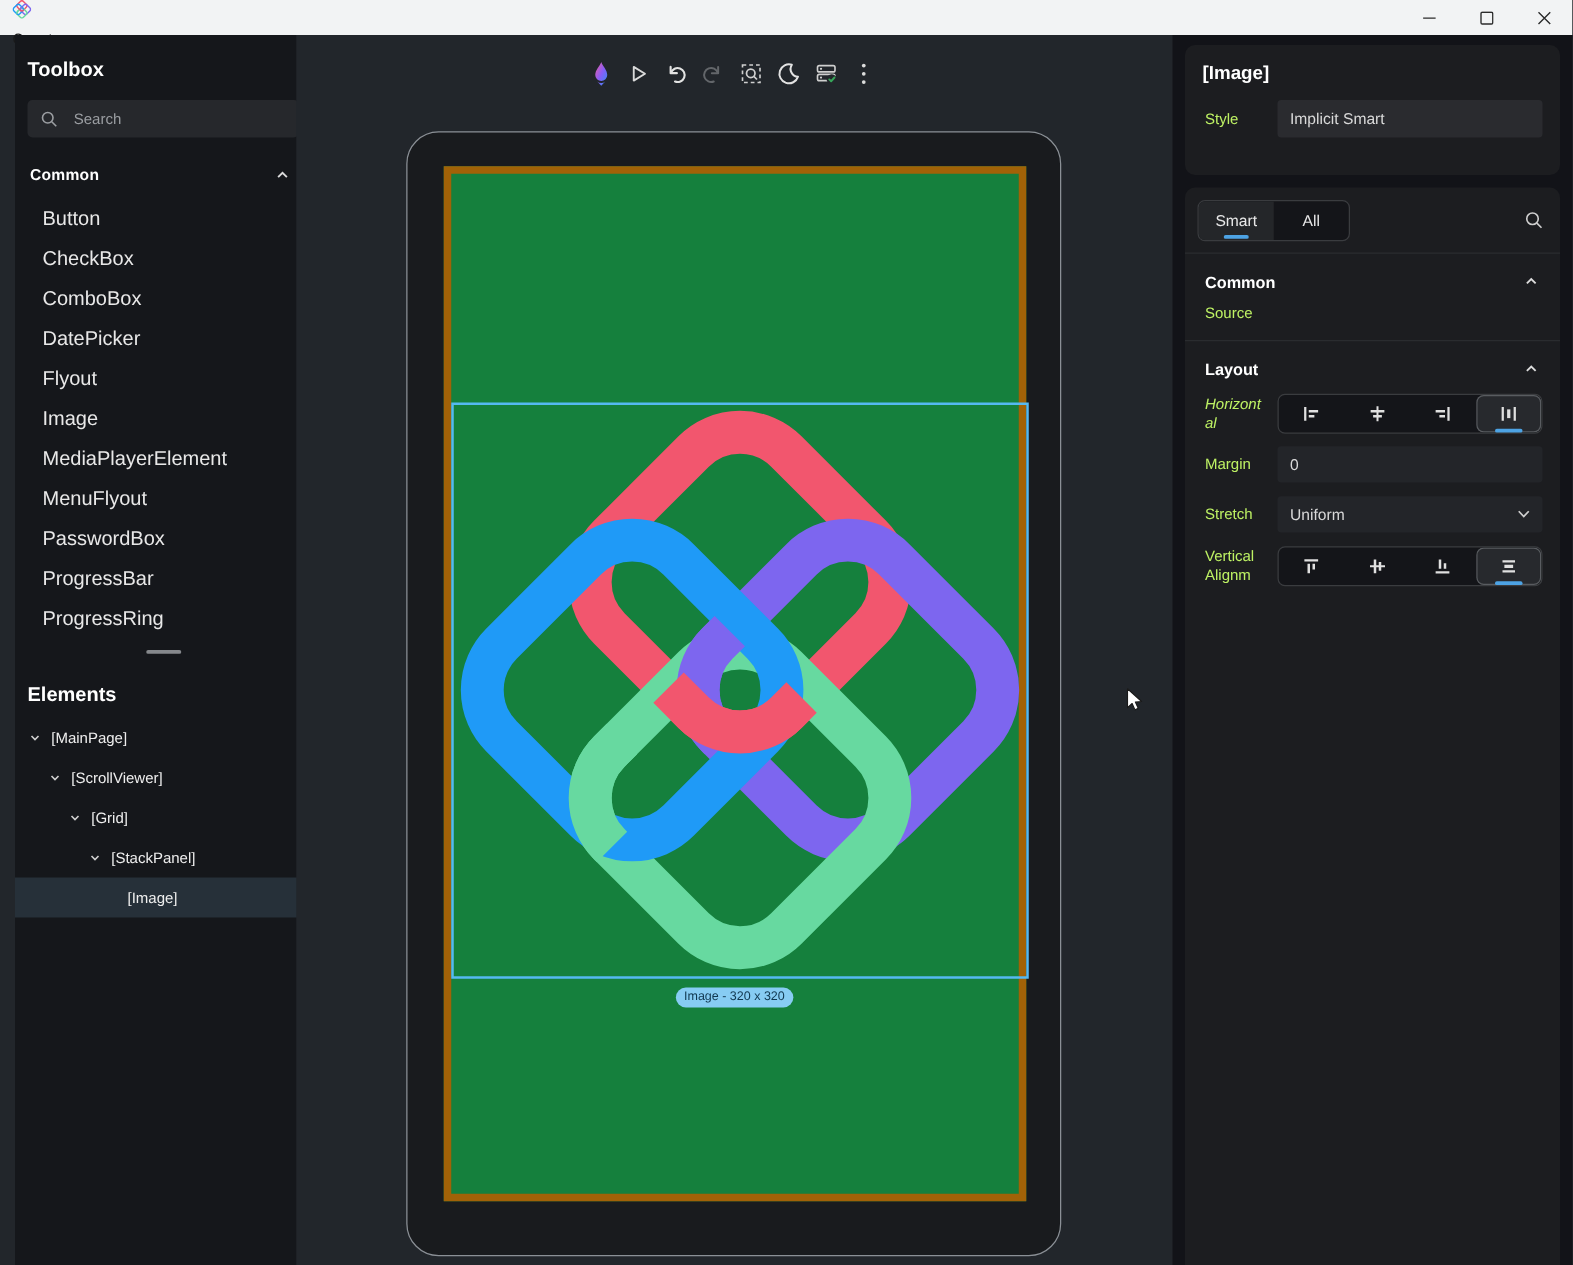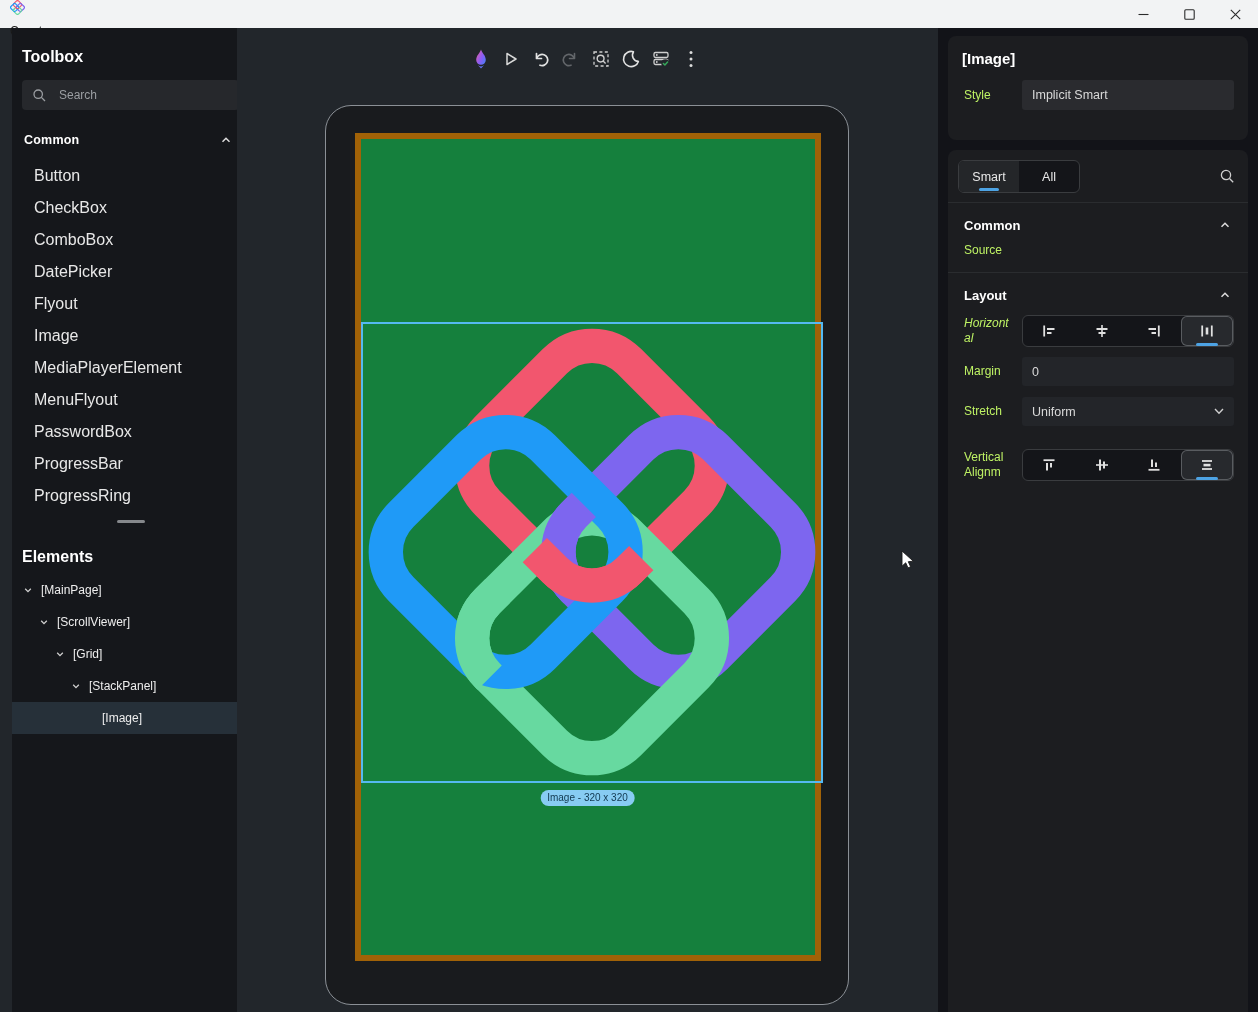--- a/index.html
+++ b/index.html
@@ -381,21 +381,21 @@
     <div class="field-row" style="margin-top:11px">
       <span class="flabel">Stretch</span>
       <div class="inputbox" style="background:#232529;height:29px">
         <span>Uniform</span>
         <svg width="10" height="7" viewBox="0 0 10 7">
           <path d="M1 1 L5 5.2 L9 1" fill="none" stroke="#cfcfcf" stroke-width="1.4"></path>
         </svg>
       </div>
     </div>
 
-    <div class="field-row" style="margin-top:23px">
+    <div class="field-row" style="margin-top:11px">
       <span class="flabel">Vertical Alignm</span>
       <div class="btn-group">
         <button class="abtn">
           <svg width="16" height="16" viewBox="0 0 16 16">
             <line x1="2.5" y1="3.2" x2="13.5" y2="3.2" stroke="#e0e0e0" stroke-width="1.8"></line>
             <line x1="6" y1="6" x2="6" y2="13.5" stroke="#e0e0e0" stroke-width="2"></line>
             <line x1="10" y1="6" x2="10" y2="10.5" stroke="#e0e0e0" stroke-width="2"></line>
           </svg>
         </button>
         <button class="abtn">

